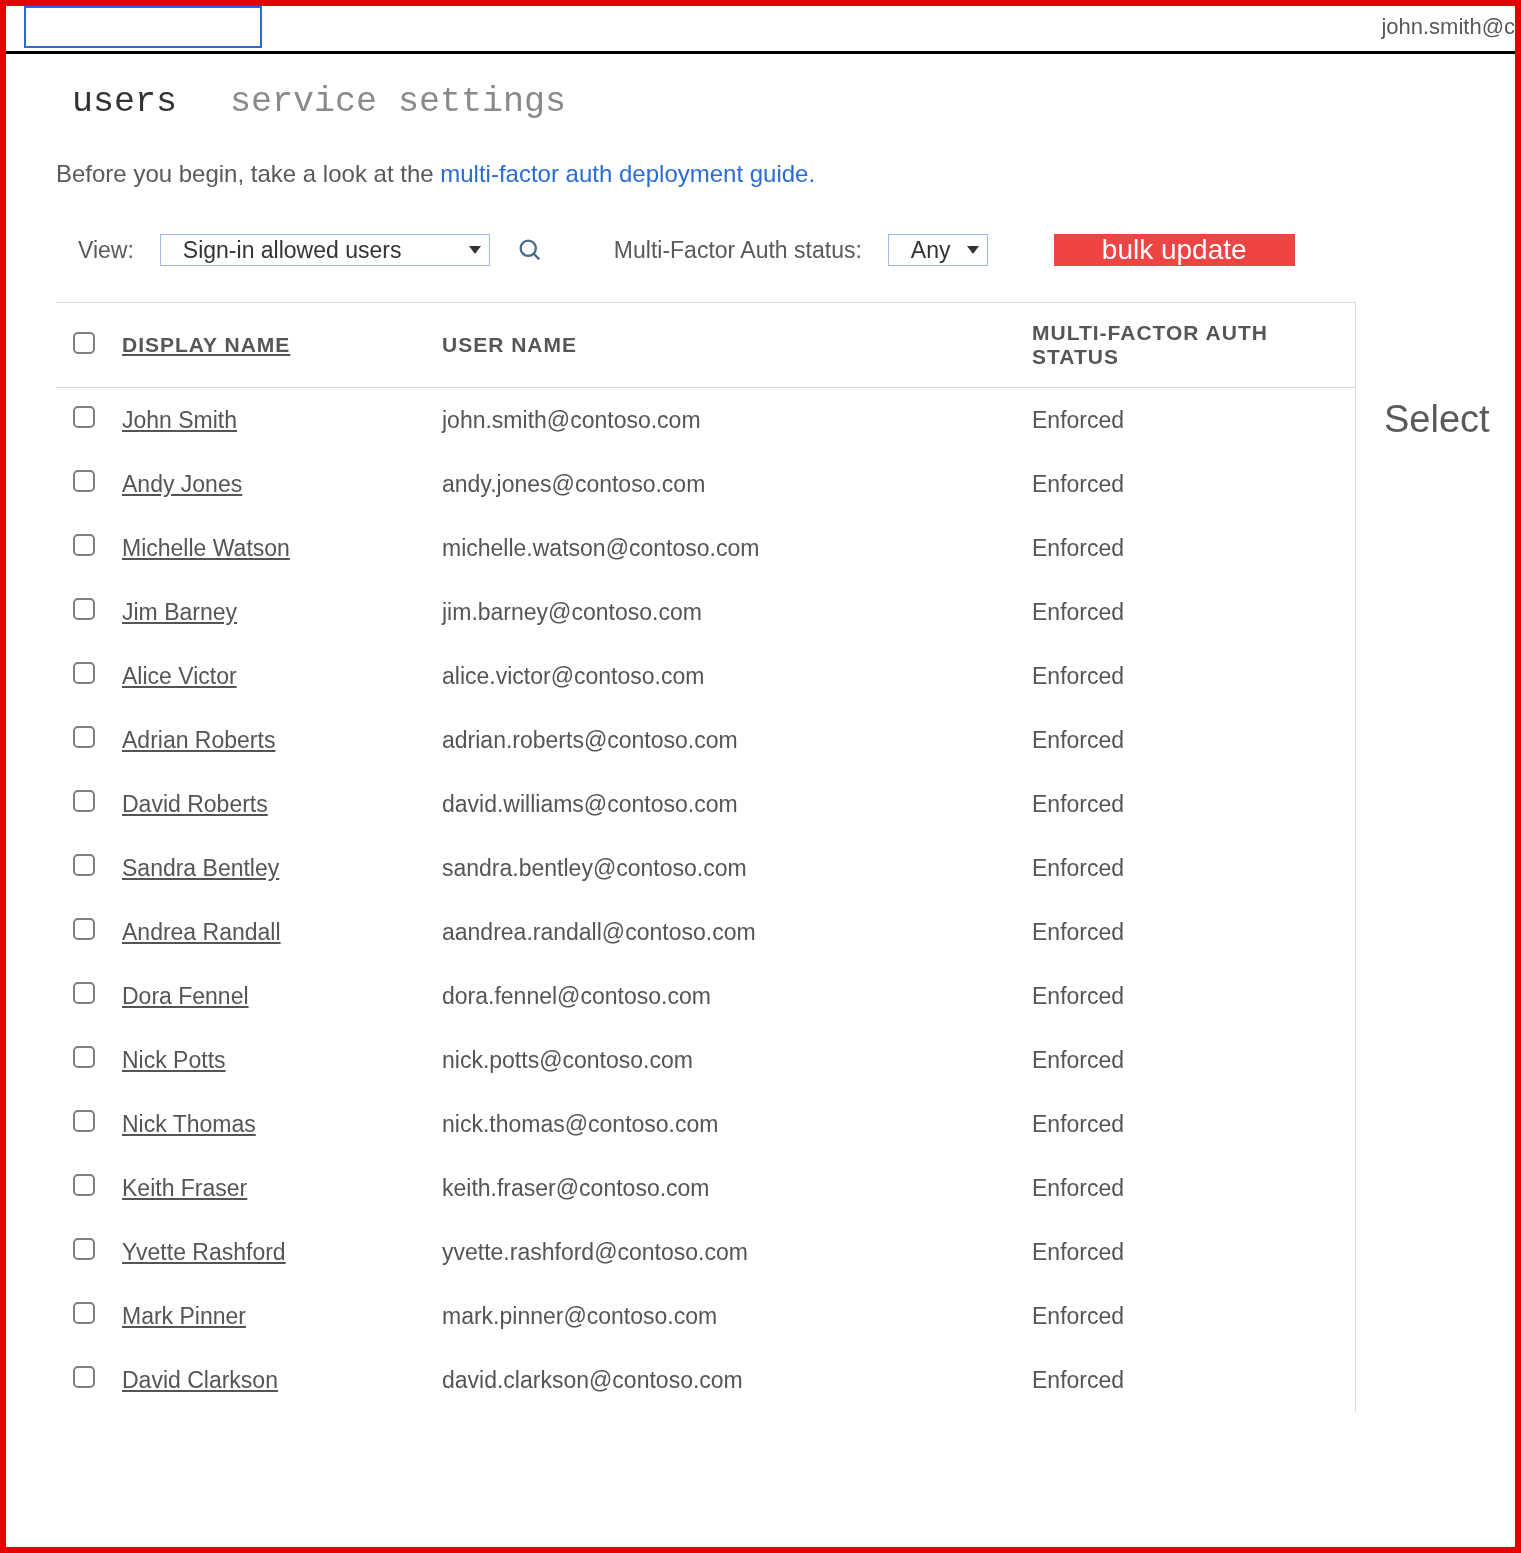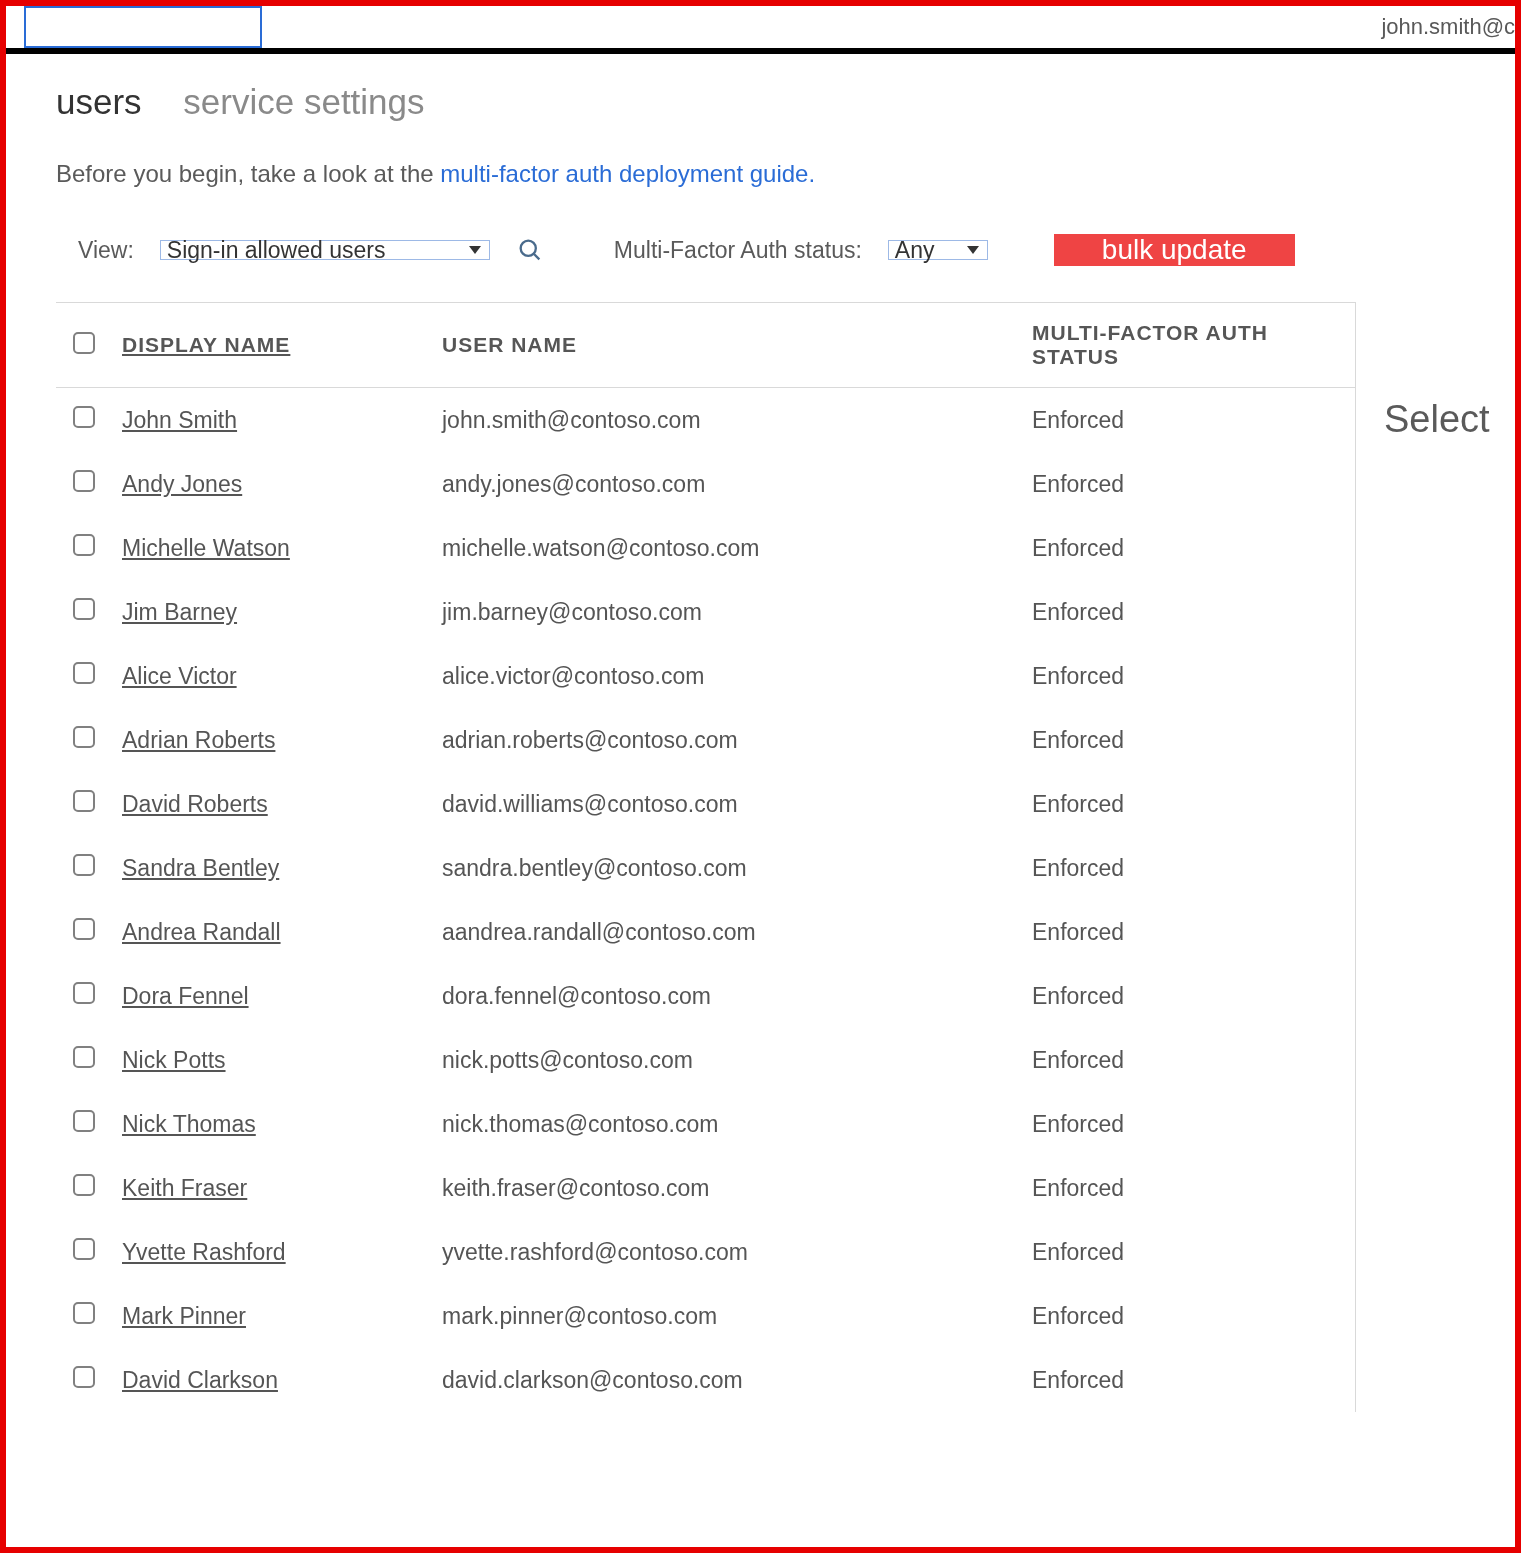--- a/index.html
+++ b/index.html
@@ -13,21 +13,21 @@
   .frame {
     width: 1521px;
     height: 1553px;
     border: 6px solid #e60000;
     position: relative;
     overflow: hidden;
   }
   .top-region {
     position: relative;
     height: 48px;
-    border-bottom: 6px solid #000000;
+    border-bottom: 3px solid #000000;
   }
   .logo-box {
     position: absolute;
     top: 0;
     left: 18px;
     width: 238px;
     height: 42px;
     border: 2px solid #2a6cd6;
     background: #fff;
   }
@@ -43,22 +43,23 @@
     padding: 28px 0 0 50px;
   }
   h1.page-title {
     margin: 0 0 4px 0;
     font-weight: 400;
     font-size: 52px;
     color: #505050;
     letter-spacing: 0.5px;
   }
   .tabs {
-    margin: 0 0 38px 0;
+    margin: 0 0 38px 16px;
     font-size: 35px;
+    font-family: Liberation Mono, monospace;
   }
   .tab {
     display: inline-block;
     margin-right: 32px;
     color: #8a8a8a;
     cursor: pointer;
   }
   .tab.active {
     color: #333;
     font-weight: 500;
@@ -79,24 +80,24 @@
     padding-left: 22px;
     margin-bottom: 36px;
     font-size: 23px;
     color: #5a5a5a;
   }
   .toolbar label { white-space: nowrap; }
   .select-wrap {
     position: relative;
     border: 1px solid #9db9e6;
     background: #fff;
-    height: 20px;
+    height: 32px;
     display: inline-flex;
     align-items: center;
-    padding: 0 30px 0 6px;
+    padding: 0 30px 0 22px;
     min-width: 330px;
     color: #333;
     cursor: pointer;
   }
   .select-wrap.small { min-width: 100px; }
   .chevron {
     position: absolute;
     right: 8px;
     top: 50%;
     transform: translateY(-50%);

